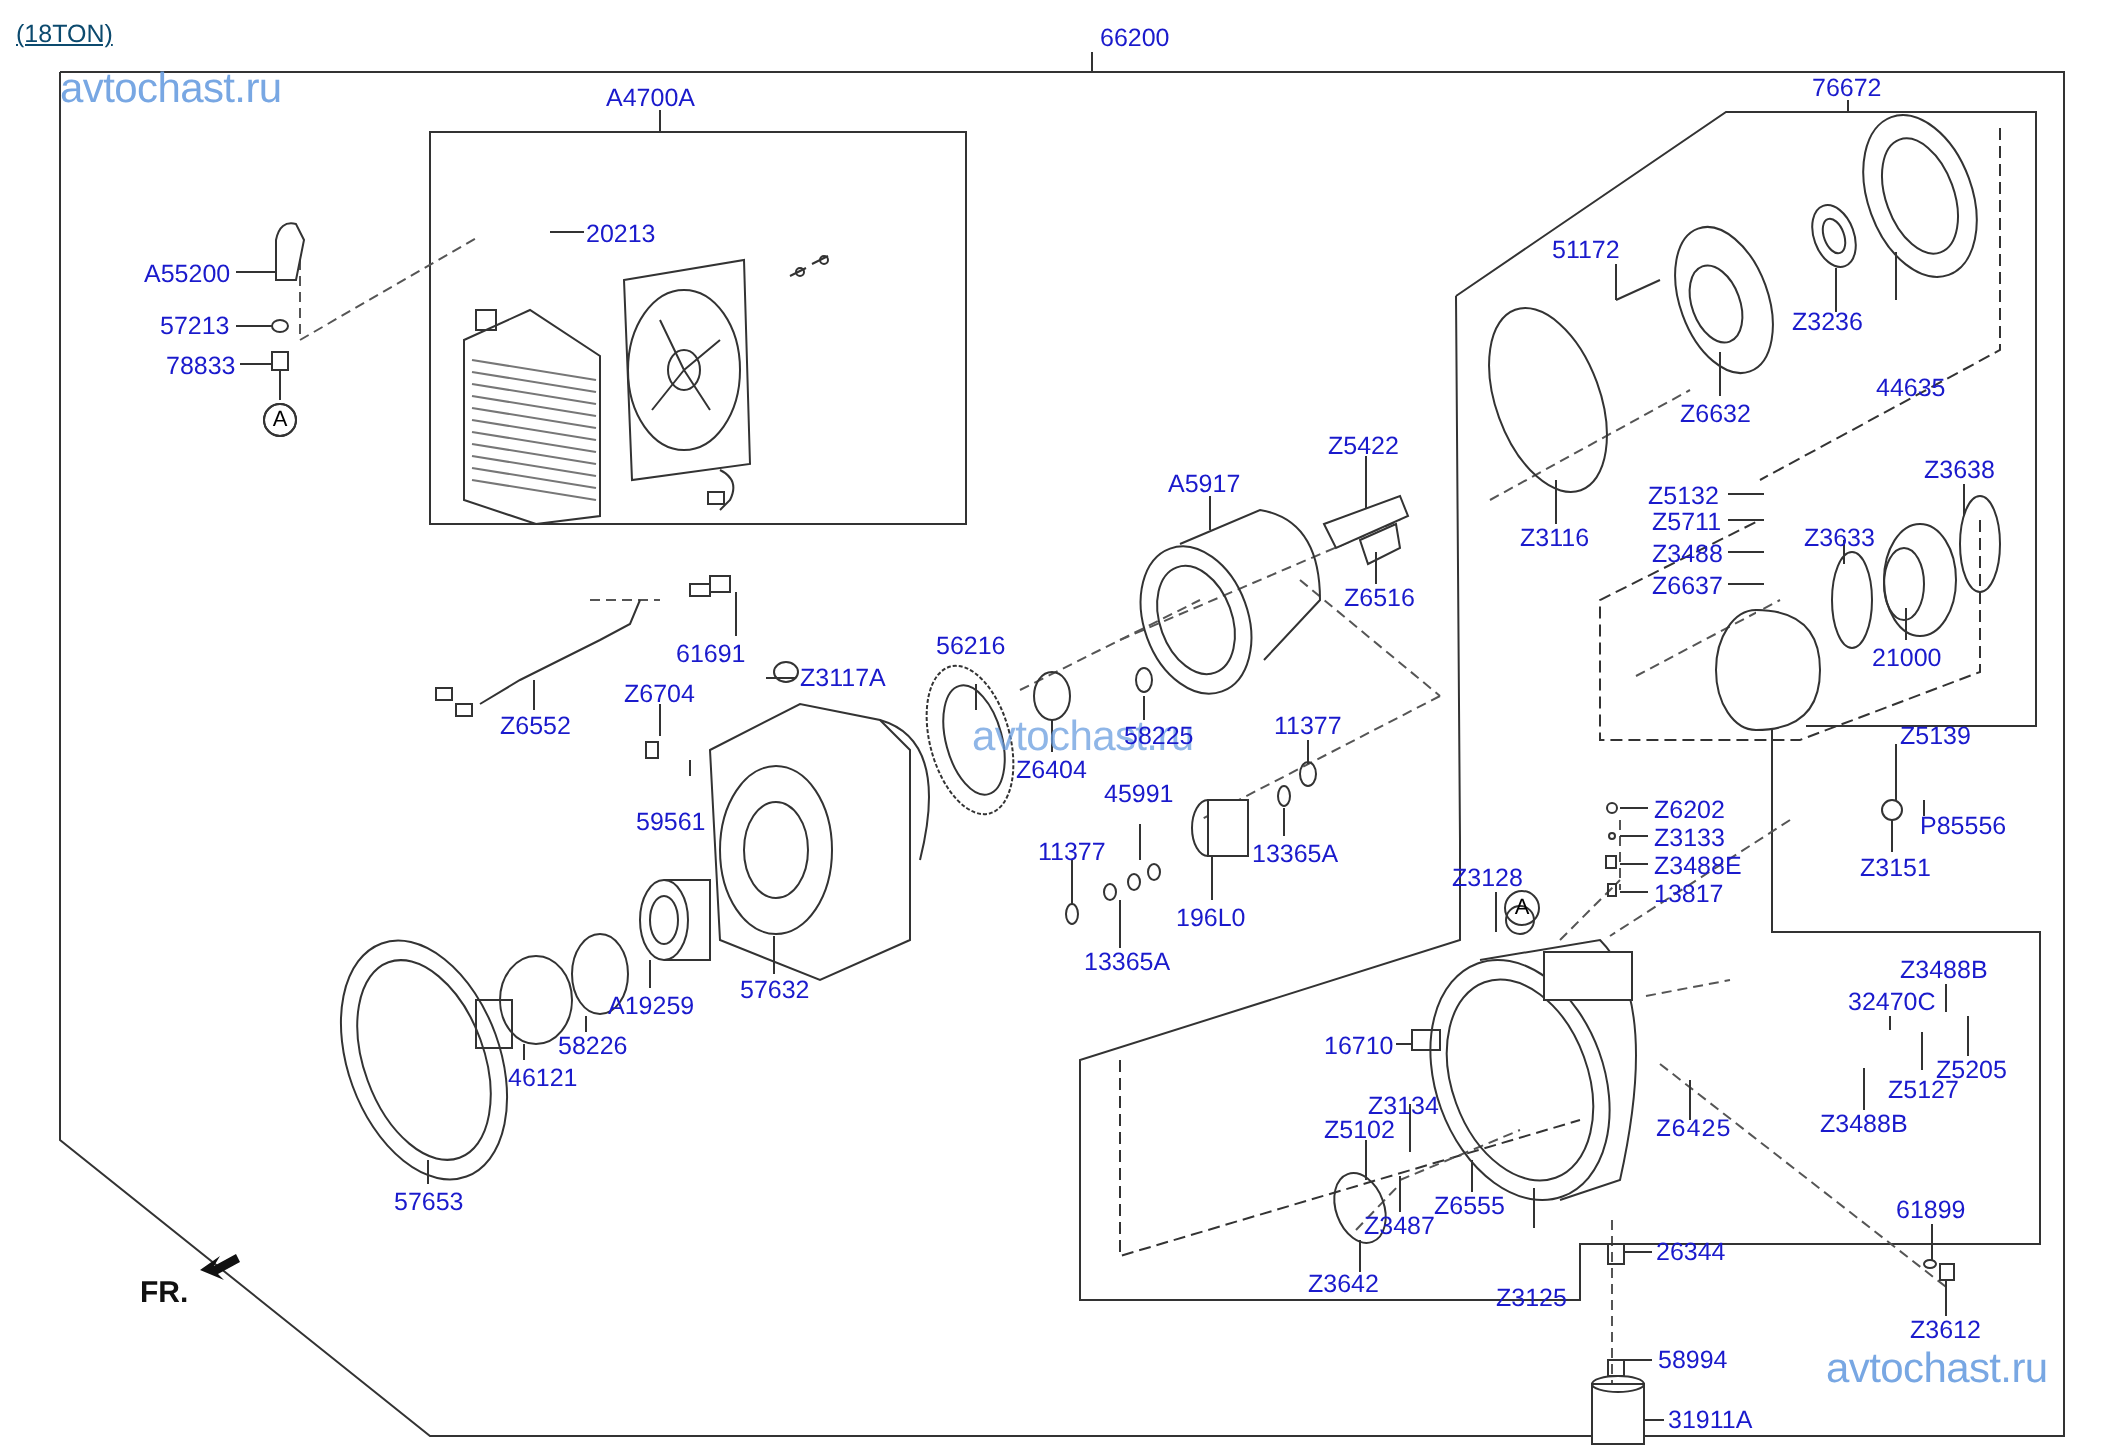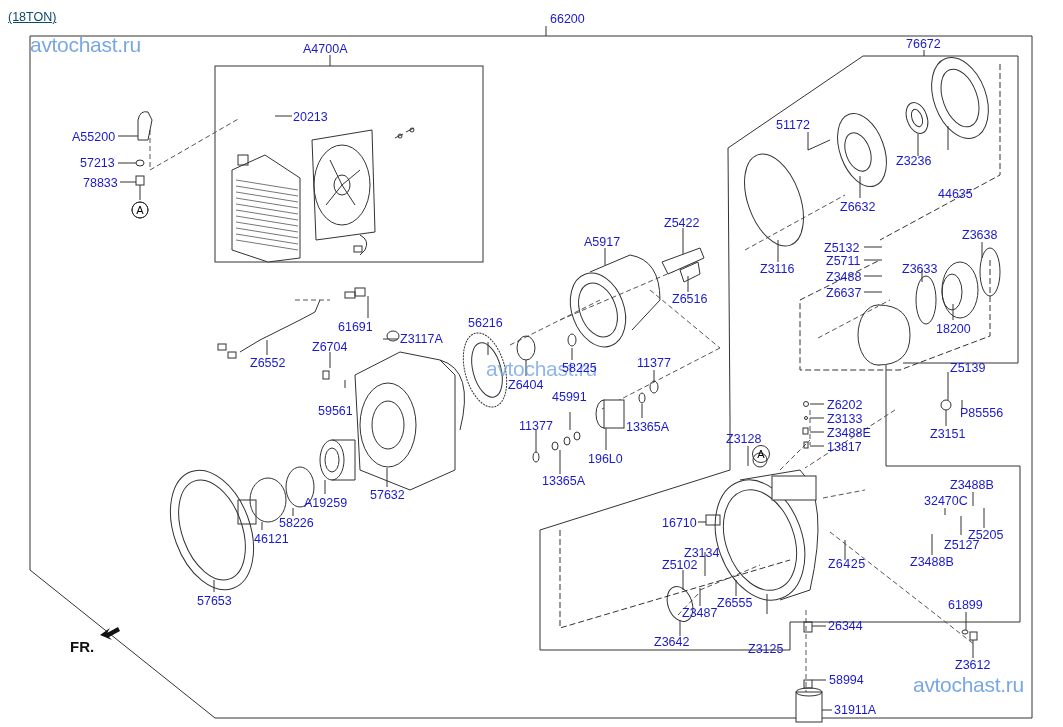--- a/index.html
+++ b/index.html
@@ -288,21 +288,21 @@
 <div class="lbl" style="left:840px;top:200px;">Z6632</div>
 <div class="lbl" style="left:664px;top:216px;">Z5422</div>
 <div class="lbl" style="left:584px;top:235px;">A5917</div>
 <div class="lbl" style="left:760px;top:262px;">Z3116</div>
 <div class="lbl" style="left:824px;top:241px;">Z5132</div>
 <div class="lbl" style="left:826px;top:254px;">Z5711</div>
 <div class="lbl" style="left:826px;top:270px;">Z3488</div>
 <div class="lbl" style="left:826px;top:286px;">Z6637</div>
 <div class="lbl" style="left:962px;top:228px;">Z3638</div>
 <div class="lbl" style="left:902px;top:262px;">Z3633</div>
-<div class="lbl" style="left:936px;top:322px;">18200</div>
+<div class="lbl" style="left:936px;top:322px;">21000</div>
 <div class="lbl" style="left:672px;top:292px;">Z6516</div>
 <div class="lbl" style="left:338px;top:320px;">61691</div>
 <div class="lbl" style="left:400px;top:332px;">Z3117A</div>
 <div class="lbl" style="left:468px;top:316px;">56216</div>
 <div class="lbl" style="left:312px;top:340px;">Z6704</div>
 <div class="lbl" style="left:250px;top:356px;">Z6552</div>
 <div class="lbl" style="left:318px;top:404px;">59561</div>
 <div class="lbl" style="left:562px;top:361px;">58225</div>
 <div class="lbl" style="left:508px;top:378px;">Z6404</div>
 <div class="lbl" style="left:637px;top:356px;">11377</div>

